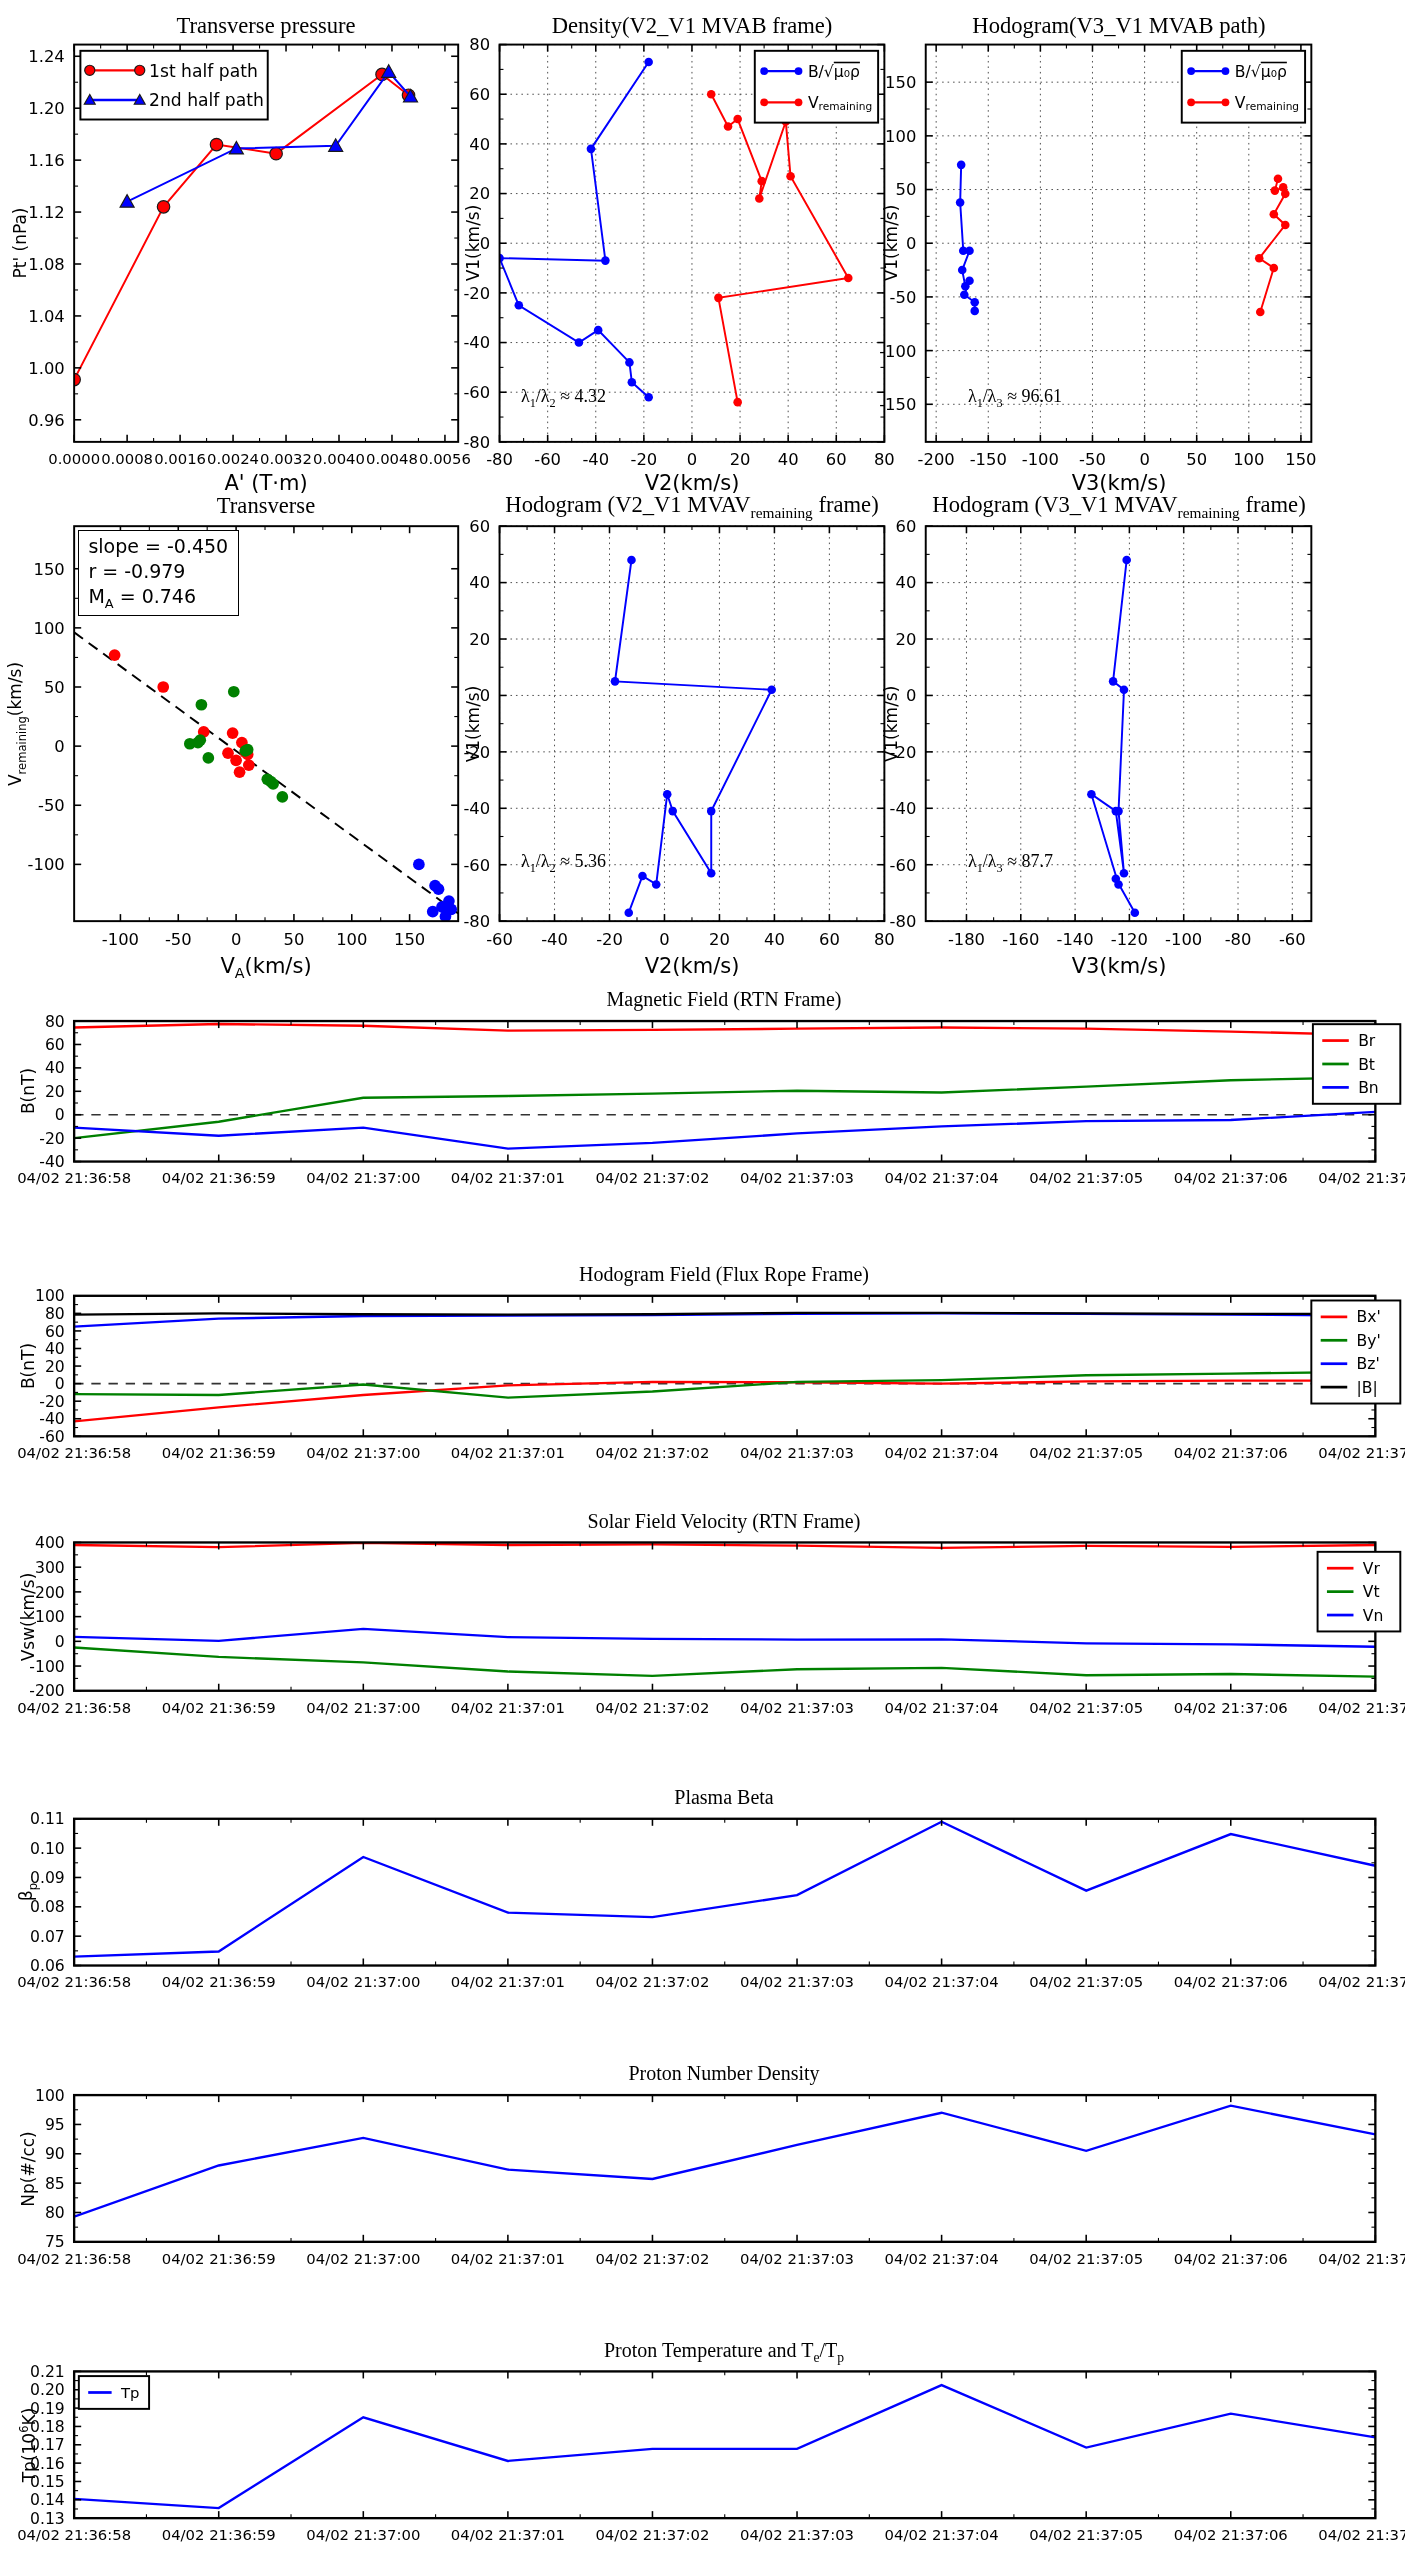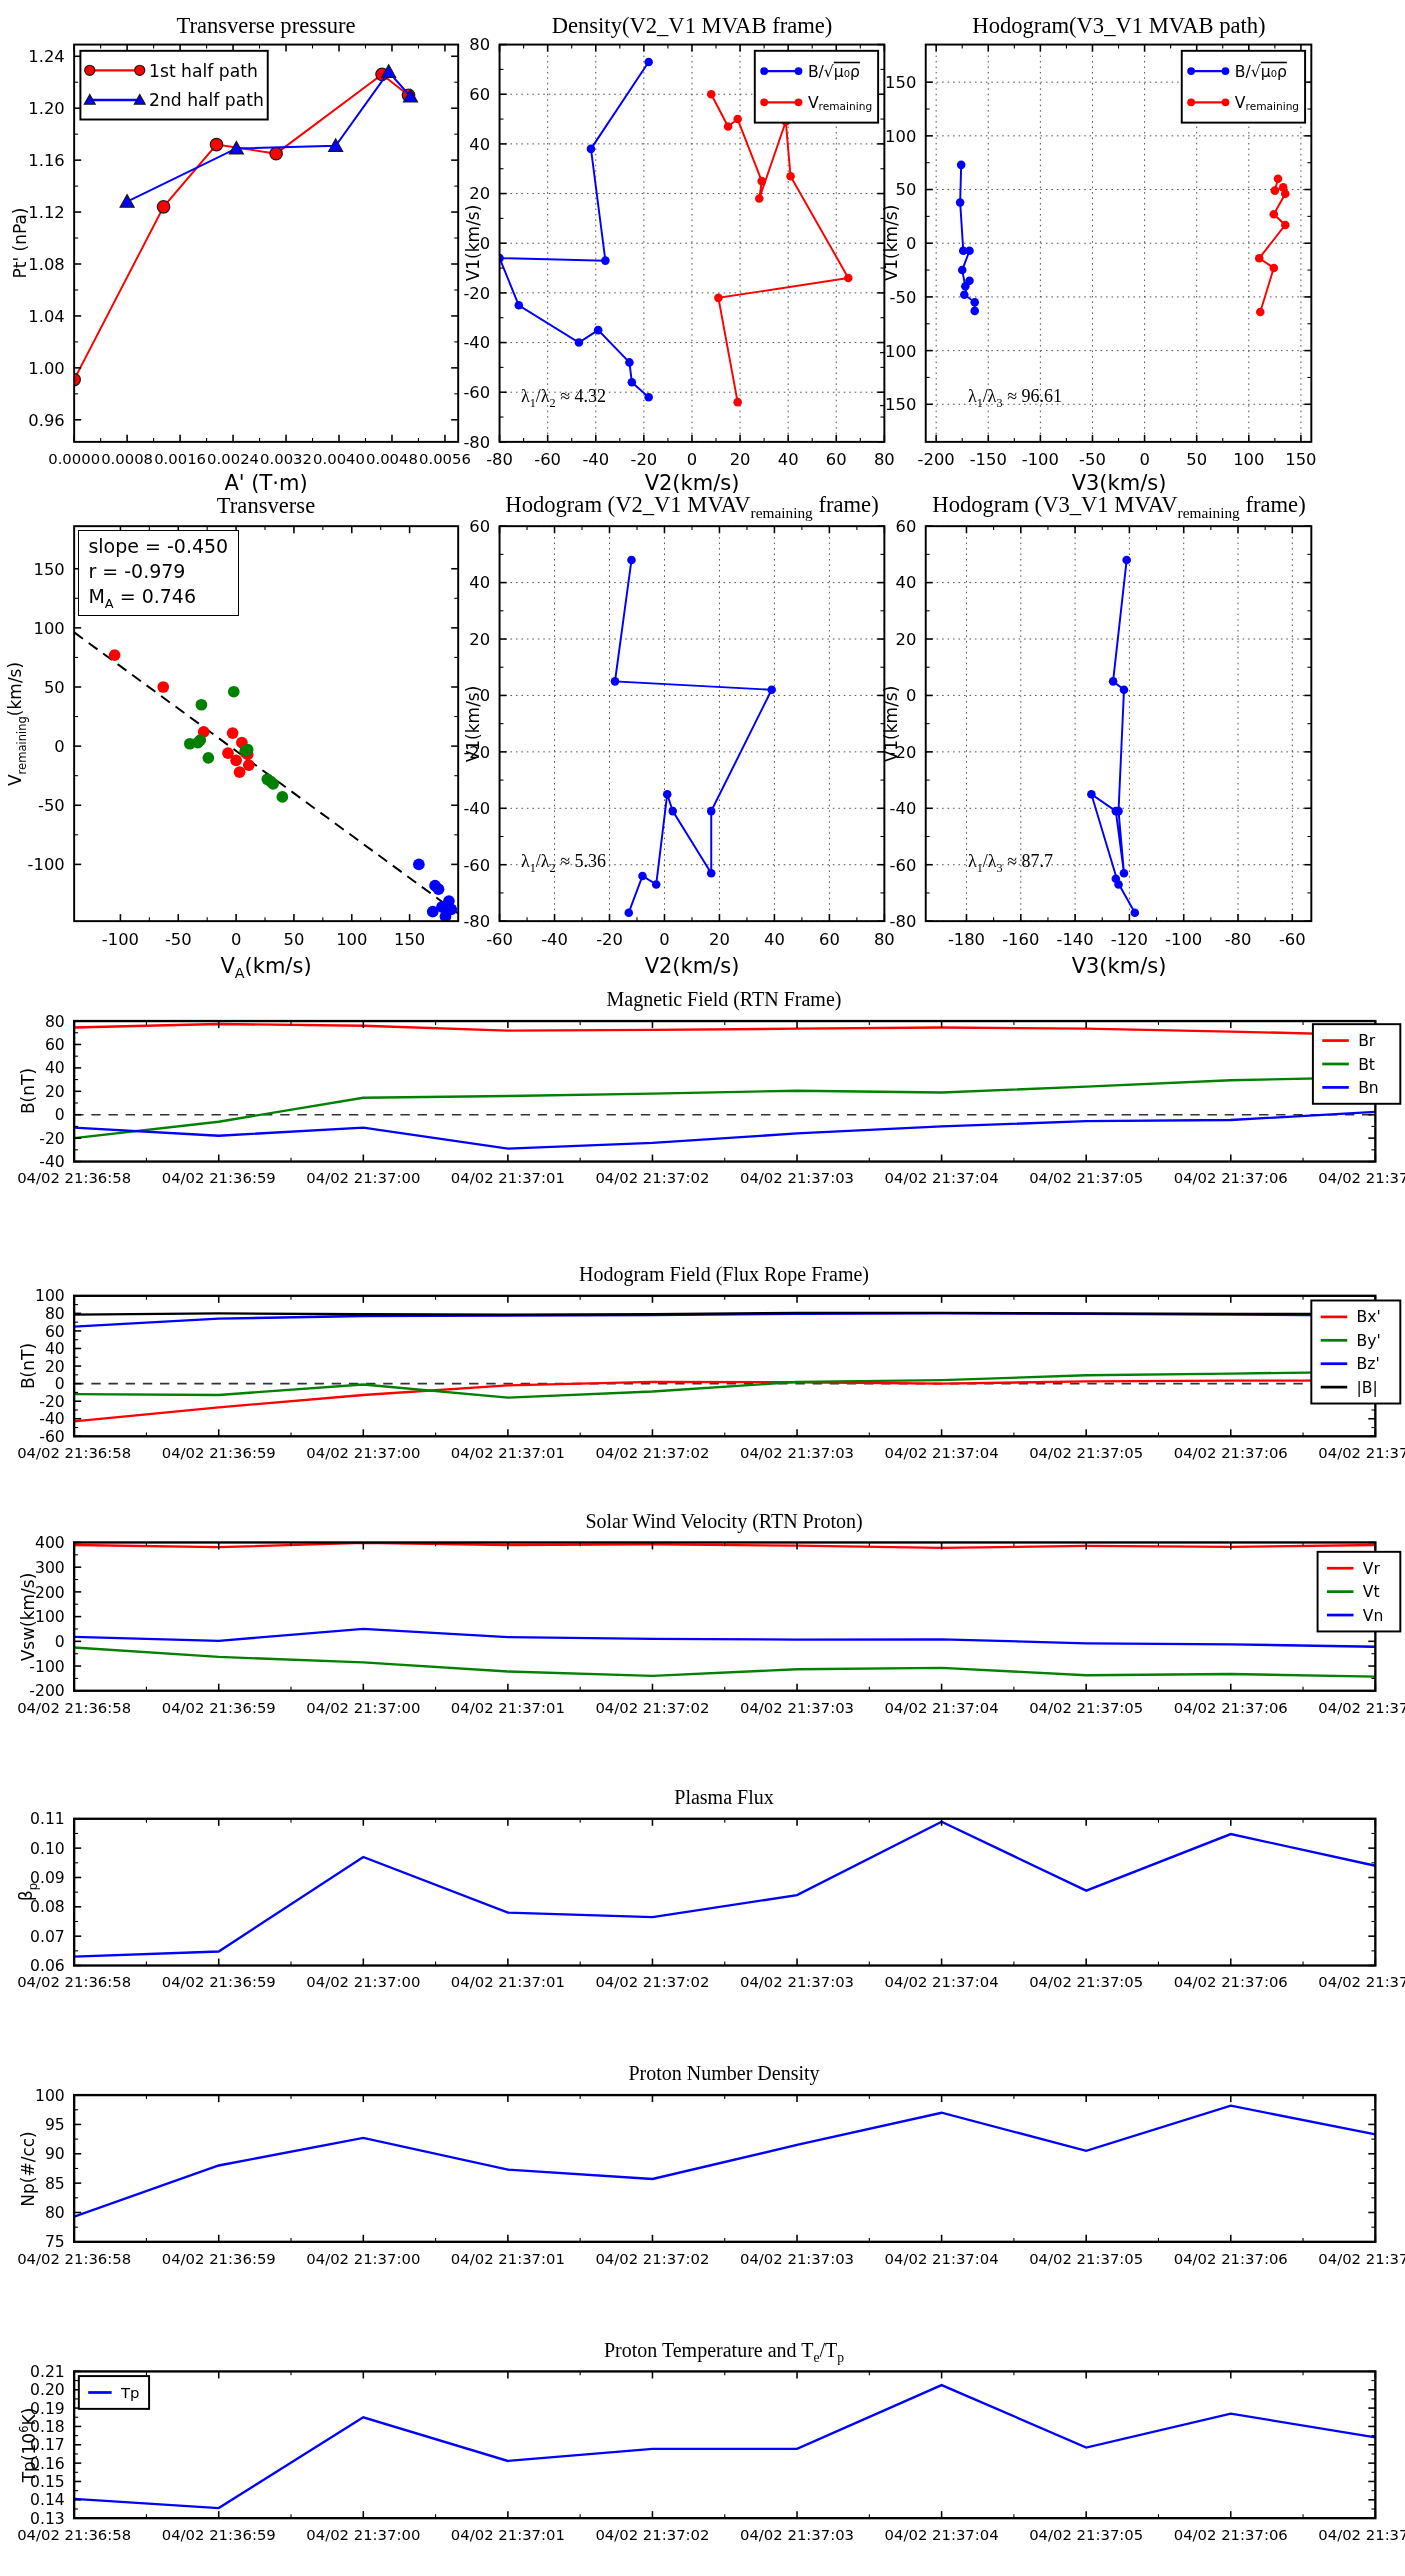--- a/index.html
+++ b/index.html
@@ -1364,22 +1364,22 @@
     </svg>
 
   <div class="ct" style="left:266px;top:13.3px">Transverse pressure</div>
   <div class="ct" style="left:692px;top:13.3px">Density(V2_V1 MVAB frame)</div>
   <div class="ct" style="left:1119px;top:13.3px">Hodogram(V3_V1 MVAB path)</div>
   <div class="ct" style="left:266px;top:493px">Transverse</div>
   <div class="ct" style="left:692px;top:492px">Hodogram (V2_V1 MVAV<sub>remaining</sub> frame)</div>
   <div class="ct" style="left:1119px;top:492px">Hodogram (V3_V1 MVAV<sub>remaining</sub> frame)</div>
   <div class="ct ct2" style="left:724px;top:988px">Magnetic Field (RTN Frame)</div>
   <div class="ct ct2" style="left:724px;top:1263px">Hodogram Field (Flux Rope Frame)</div>
-  <div class="ct ct2" style="left:724px;top:1510px">Solar Wind Velocity (RTN Proton)</div>
-  <div class="ct ct2" style="left:724px;top:1786px">Plasma Flux</div>
+  <div class="ct ct2" style="left:724px;top:1510px">Solar Field Velocity (RTN Frame)</div>
+  <div class="ct ct2" style="left:724px;top:1786px">Plasma Beta</div>
   <div class="ct ct2" style="left:724px;top:2062px">Proton Number Density</div>
   <div class="ct ct2" style="left:724px;top:2339px">Proton Temperature and T<sub>e</sub>/T<sub>p</sub></div>
 
   <div class="xl" style="left:266px;top:471px">A' (T·m)</div>
   <div class="xl" style="left:692px;top:471px">V2(km/s)</div>
   <div class="xl" style="left:1119px;top:471px">V3(km/s)</div>
   <div class="xl" style="left:266px;top:954px">V<sub>A</sub>(km/s)</div>
   <div class="xl" style="left:692px;top:954px">V2(km/s)</div>
   <div class="xl" style="left:1119px;top:954px">V3(km/s)</div>
 

